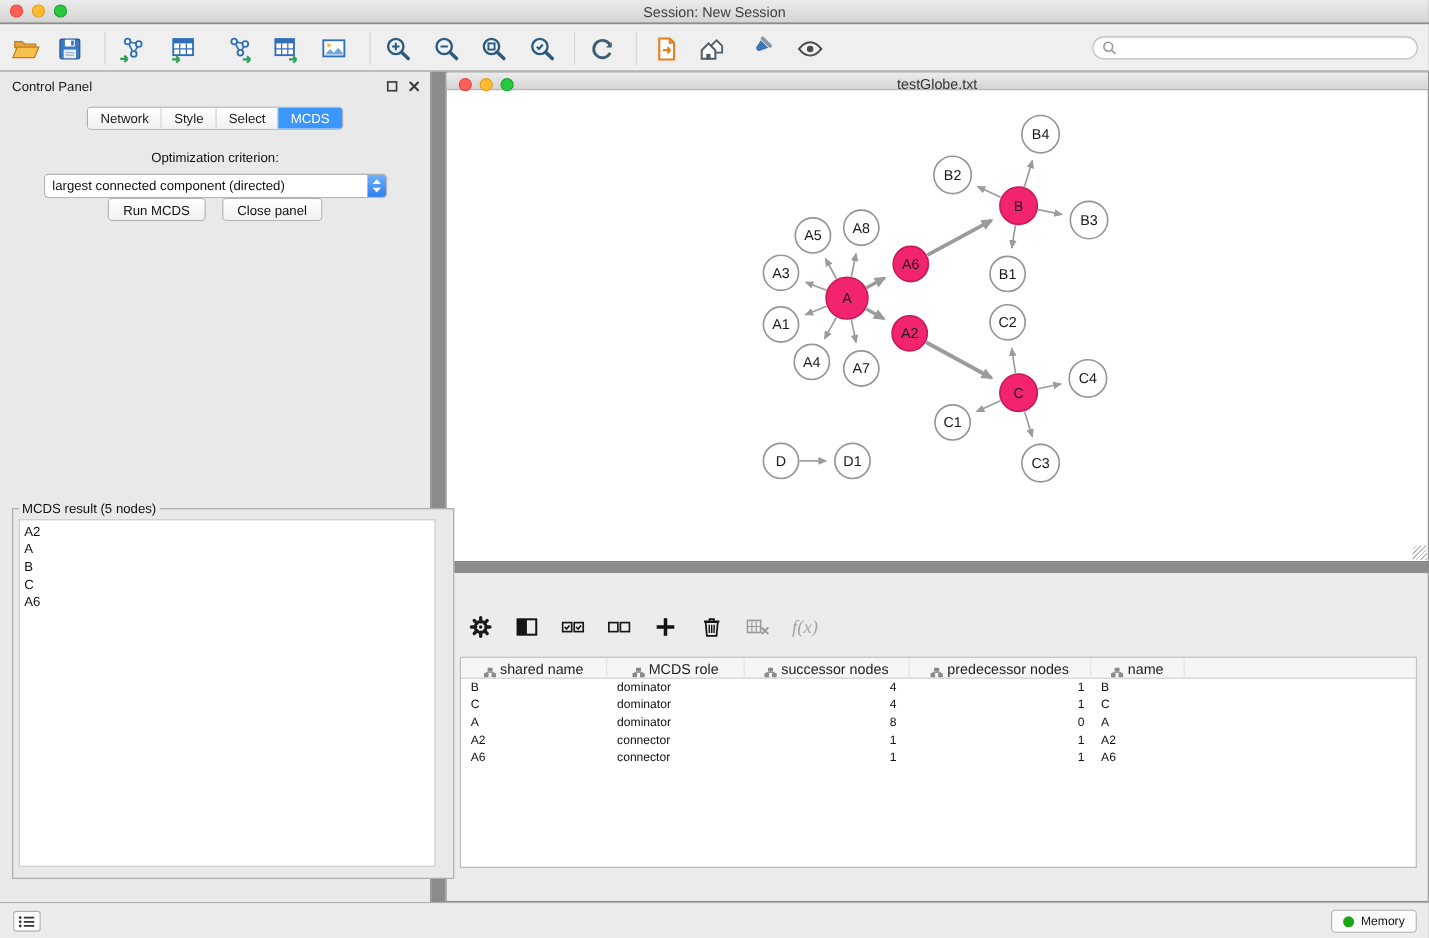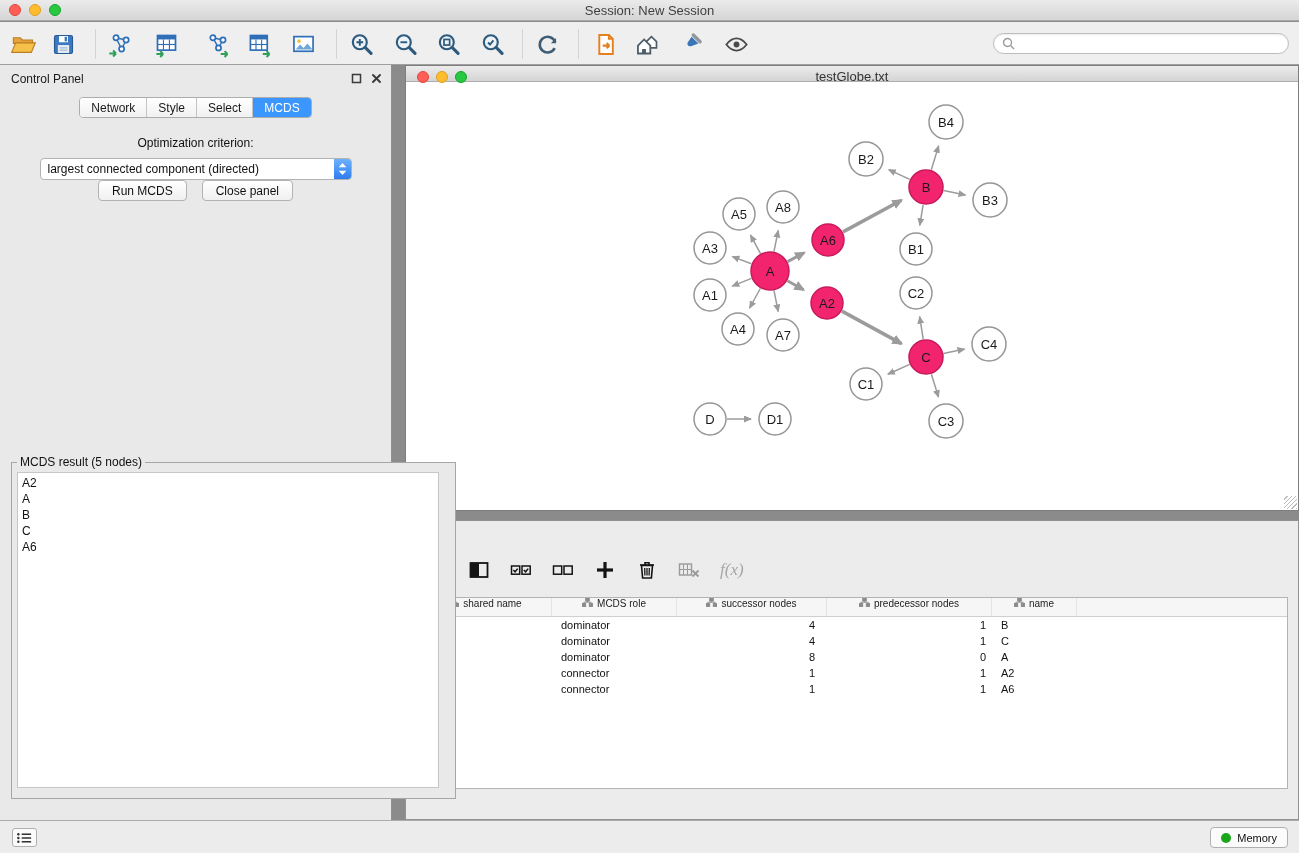--- a/index.html
+++ b/index.html
@@ -34,42 +34,42 @@
   .seg-btn{display:flex;align-items:center;padding:0 11px;font-size:12px;color:#1a1a1a;background:linear-gradient(#ffffff,#f1f1f1);border-right:1px solid #c3c3c3;cursor:default;white-space:nowrap;}
   .seg-btn:last-child{border-right:none;}
   .seg-btn.active{background:#3b97fd;color:#fff;}
   .cp-tabs-wrap{display:flex;justify-content:center;margin-top:4px;}
   .opt-label{text-align:center;font-size:12px;margin-top:18px;color:#111;}
   .dropdown{position:relative;margin:8px auto 0;width:312px;height:22px;background:#fff;border:1px solid #b3b3b3;border-radius:4px;display:flex;align-items:center;overflow:hidden;}
   .dd-text{flex:1;font-size:12px;padding-left:7px;color:#111;white-space:nowrap;}
   .dd-stepper{width:17px;height:100%;background:linear-gradient(#6db1fc,#2e7df0);display:flex;flex-direction:column;align-items:center;justify-content:center;gap:2px;}
   .btn-row{display:flex;justify-content:center;gap:15px;margin-top:0;}
   .mac-btn{height:21px;padding:0 13px;font-size:12px;color:#111;background:linear-gradient(#ffffff,#f0f0f0);border:1px solid #b3b3b3;border-radius:4px;display:flex;align-items:center;cursor:default;}
-  .result-fieldset{position:absolute;left:11px;top:390px;width:445px;height:344px;border:1px solid #a6a6a6;padding:3px 16px 6px 5px;background:#e9e9e9;}
+  .result-fieldset{position:absolute;left:11px;top:390px;width:402px;height:344px;border:1px solid #a6a6a6;padding:3px 16px 6px 5px;background:#e9e9e9;}
   .result-legend{font-size:12px;color:#111;padding:0 3px;}
   .result-list{width:100%;height:316px;background:#fff;border:1px solid #c6c6c6;overflow:auto;padding:2px 0 0 4px;}
   .result-item{font-size:12px;line-height:16px;color:#111;}
 
   
   .net-window{position:absolute;left:405px;top:65px;width:894px;height:446px;background:#fff;border:1px solid #7e7e7e;z-index:5;}
   .net-titlebar{position:relative;height:16px;background:linear-gradient(#ececec,#d4d4d4);border-bottom:1px solid #aeaeae;}
   .net-lights{position:absolute;left:11px;top:5px;display:flex;gap:7px;}
   .net-title{text-align:center;font-size:13px;color:#333;line-height:22px;}
   .net-canvas{position:absolute;left:0;top:23px;width:892px;height:421px;}
   .resize-grip{position:absolute;right:1px;bottom:1px;width:13px;height:13px;background:repeating-linear-gradient(135deg,transparent,transparent 2px,#bdbdbd 2px,#bdbdbd 3px);}
 
   
   .table-panel{position:absolute;left:405px;top:520px;width:894px;height:300px;background:#ececec;border:1px solid #919191;z-index:6;}
   .tp-toolbar{position:absolute;left:0;top:30px;width:100%;height:38px;display:flex;align-items:center;gap:16px;padding-left:18px;}
   .tpi{display:flex;align-items:center;justify-content:center;width:26px;height:26px;}
   .tpi svg{width:24px;height:24px;display:block;}
   .fx{font-family:"Liberation Serif",serif;font-style:italic;font-size:17px;color:#a6a6a6;padding-left:2px;}
   .tp-table{position:absolute;left:12px;top:76px;width:870px;height:192px;background:#fff;border:1px solid #b3b3b3;overflow:hidden;}
   .table-header-row{display:flex;height:19px;background:#f6f6f6;border-bottom:1px solid #cfcfcf;}
-  .th{display:flex;align-items:flex-start;justify-content:center;gap:4px;font-size:10px;color:#222;border-right:1px solid #e4e4e4;flex:0 0 auto;}
+  .th{display:flex;align-items:flex-end;justify-content:center;gap:4px;font-size:13px;color:#222;border-right:1px solid #e4e4e4;flex:0 0 auto;}
   .th.filler{flex:1 1 auto;border-right:none;}
   .col-ic{width:11px;height:9px;fill:#8a8a8a;stroke:#8a8a8a;}
   .tr{display:flex;height:16px;align-items:center;}
   .td{font-size:11px;color:#111;flex:0 0 auto;overflow:hidden;white-space:nowrap;}
   .td.left{text-align:left;padding-left:9px;}
   .td.right{text-align:right;padding-right:12px;}
   .tr .td:nth-child(4){padding-right:6px;}
   .table-tabs-wrap{position:absolute;left:0;right:0;bottom:8px;display:flex;justify-content:center;}
 
   

